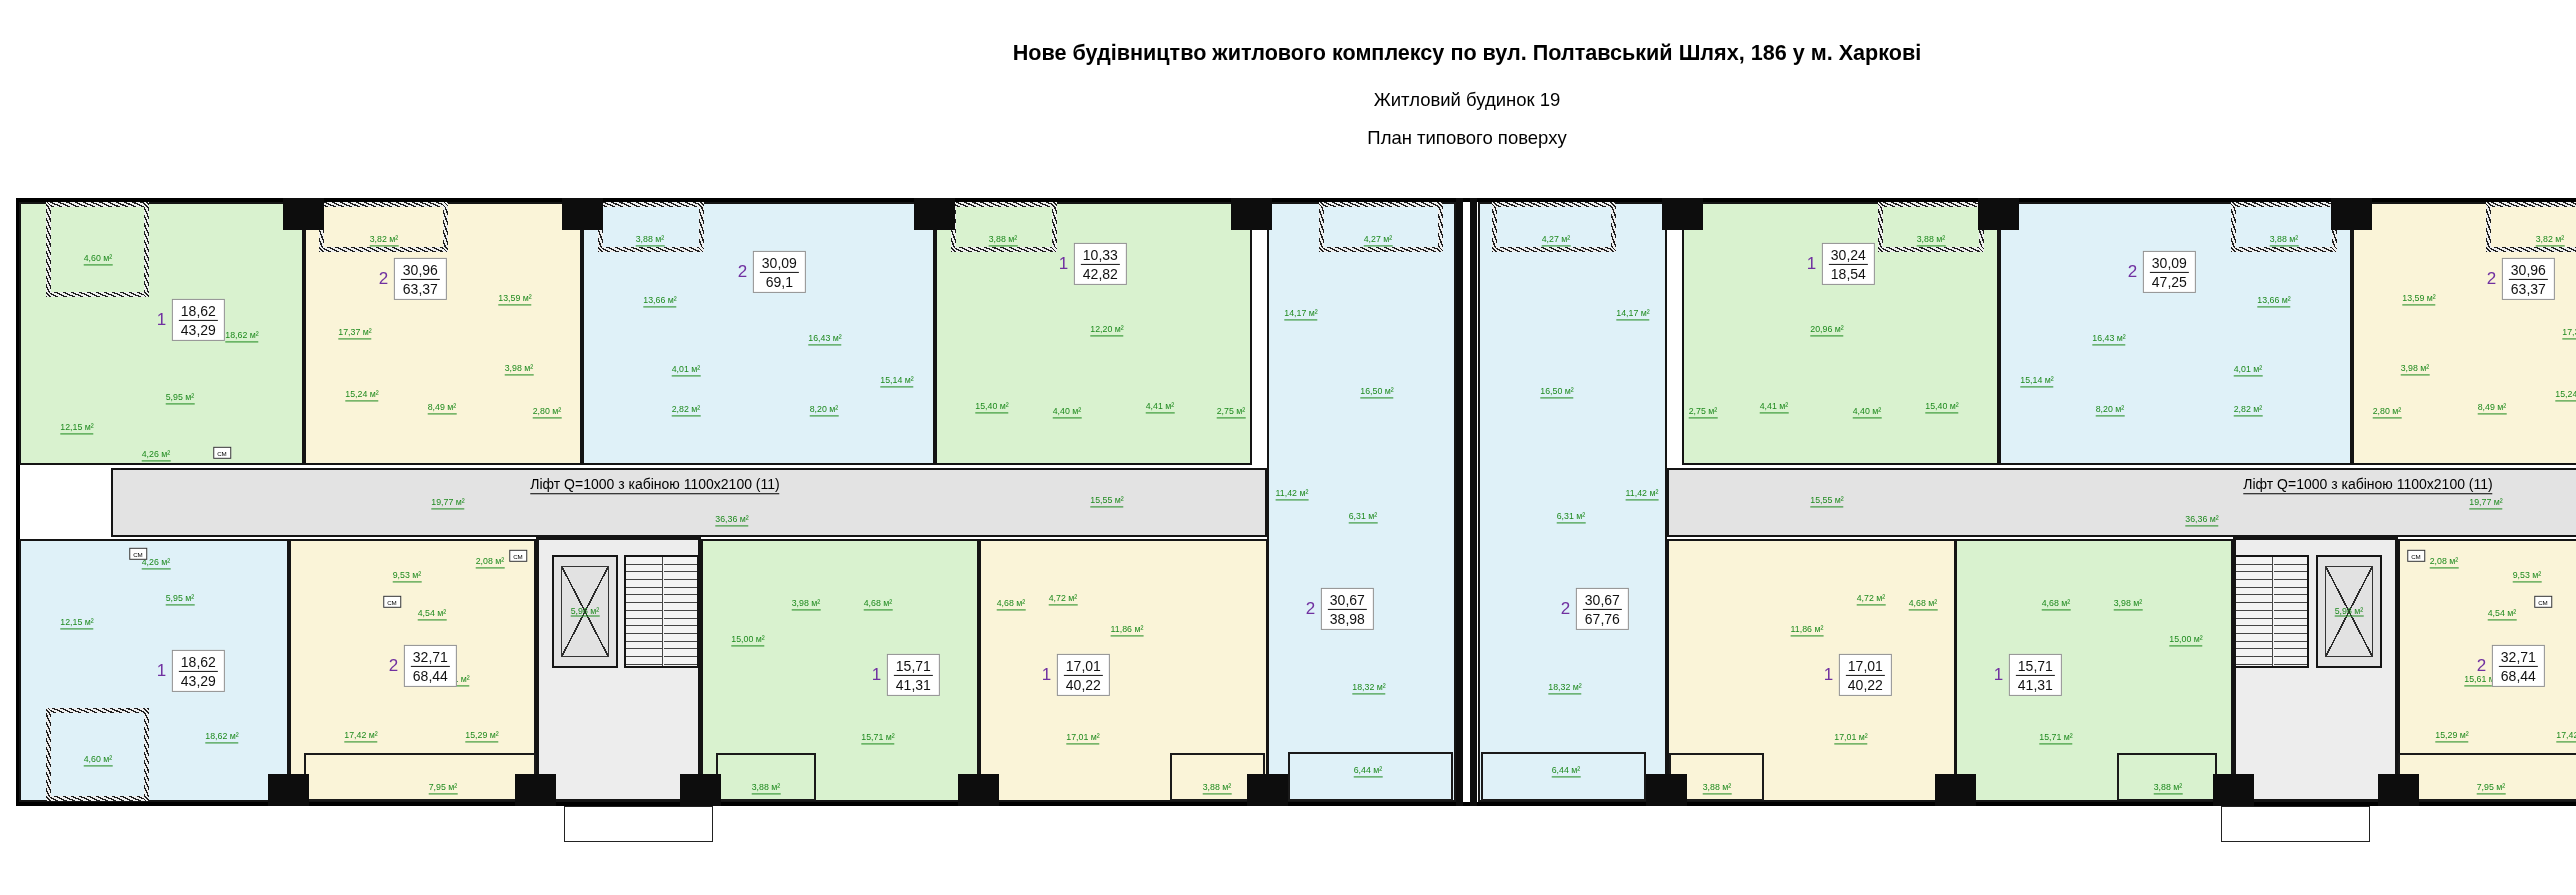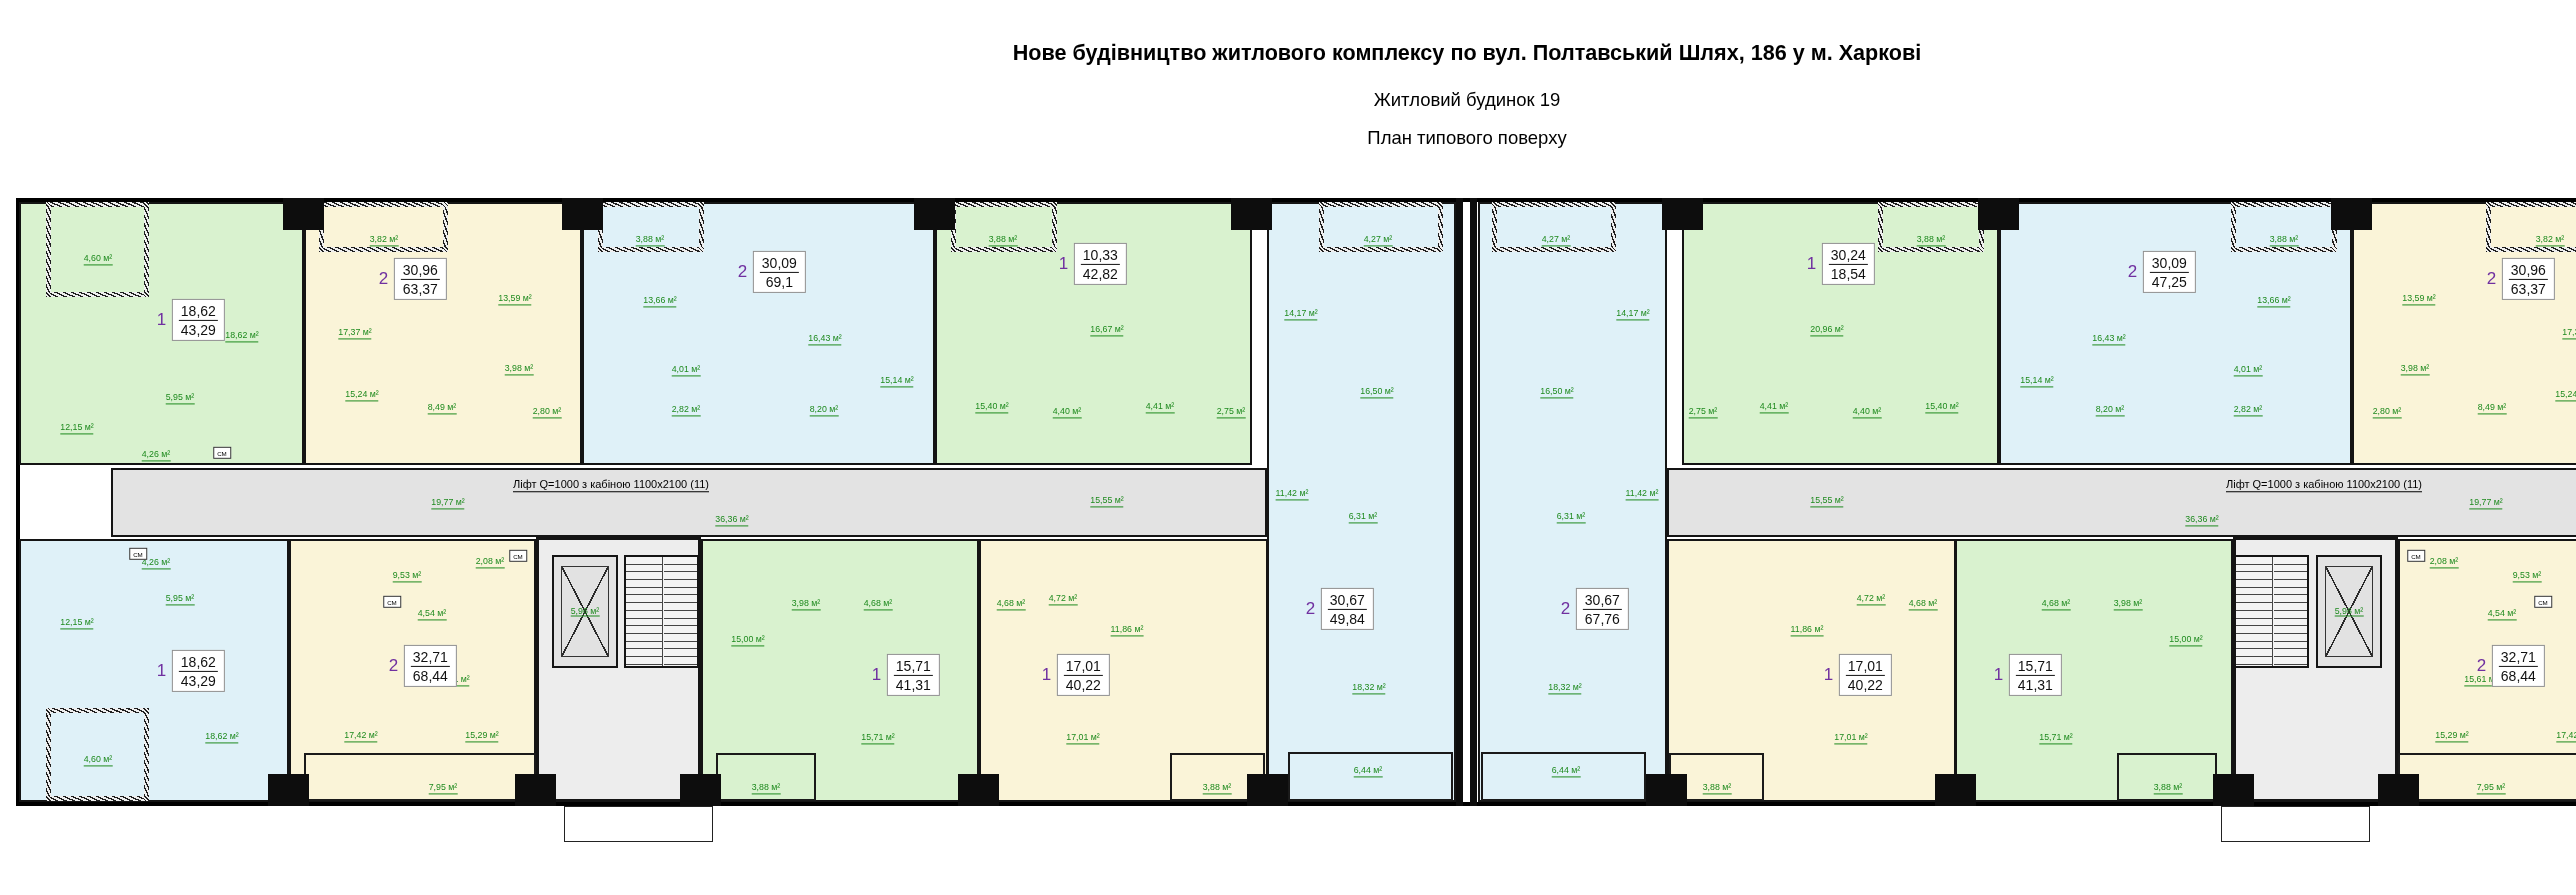--- a/index.html
+++ b/index.html
@@ -22,21 +22,21 @@
       linear-gradient(to bottom right, transparent calc(50% - 0.8px), #2a2a2a calc(50% - 0.8px), #2a2a2a calc(50% + 0.8px), transparent calc(50% + 0.8px));}
   .stairs{border:2.1px solid #141414;background:repeating-linear-gradient(to bottom,#f3f3f3 0 6.7px,#444 6.7px 7.7px);}
   .stairs-divider{position:absolute;left:50%;top:0;width:1.5px;height:100%;background:#f3f3f3;border-left:1px solid #444;}
   .porch{border:1.5px solid #222;background:#fff;}
   .pier{background:#0d0d0d;}
   .joint{background:#0d0d0d;}
   .balc{border:2.1px solid #1a1a1a;}
   .balc-hatch{border:5.2px solid transparent;border-image:repeating-linear-gradient(45deg,#1f1f1f 0 2.1px,#efefef 2.1px 5.2px) 10;}
   .area-label{color:#1e8a1e;font-size:8.8px;font-weight:500;white-space:nowrap;transform:translate(-50%,-50%);
     border-bottom:1px solid #1e8a1e;padding-bottom:0.5px;line-height:1.1;background:transparent;}
-  .lift-label{color:#000;font-size:11px;white-space:nowrap;transform:translate(-50%,-50%);border-bottom:1px solid #000;padding-bottom:0.5px;}
+  .lift-label{color:#000;font-size:14px;white-space:nowrap;transform:translate(-50%,-50%);border-bottom:1px solid #000;padding-bottom:0.5px;margin-left:44px;}
   .core-label{color:#1e8a1e;font-size:8.8px;font-weight:500;white-space:nowrap;transform:translate(-50%,-50%);border-bottom:1px solid #1e8a1e;}
   .apt-box{display:flex;align-items:center;transform:translate(-50%,-50%);white-space:nowrap;}
   .apt-num{color:#7030a0;font-size:17px;margin-right:5.2px;}
   .apt-vals{background:#fff;border:1px solid #8f8f8f;padding:2.6px 6.2px;text-align:center;}
   .apt-top{display:block;color:#111;font-size:14px;border-bottom:1px solid #111;padding:0 2.1px 1px 2.1px;}
   .apt-bot{display:block;color:#111;font-size:14px;padding-top:1px;}
   .cm{background:#fff;border:1px solid #333;color:#000;font-size:6.2px;width:17.5px;height:12.4px;
     display:flex;align-items:center;justify-content:center;transform:translate(-50%,-50%);}
 </style>
 </head>
@@ -90,21 +90,21 @@
       <div class="abs apt-box" style="left: 772px; top: 272px;">
         <span class="apt-num">2</span>
         <span class="apt-vals">
           <span class="apt-top">30,09</span>
           <span class="apt-bot">69,1</span>
         </span>
       </div>
       <div class="abs room" style="left: 935px; top: 202px; width: 317px; height: 263px; background: rgb(217, 242, 207);"></div>
       <div class="abs balc-hatch" style="left: 951px; top: 202px; width: 106px; height: 50px; background: rgb(217, 242, 207);"></div>
       <div class="abs area-label" style="left: 1003px; top: 241px;">3,88 м²</div>
-      <div class="abs area-label" style="left: 1107px; top: 331px;">16,67 м²</div>
+      <div class="abs area-label" style="left: 1107px; top: 331px;">12,20 м²</div>
       <div class="abs area-label" style="left: 992px; top: 408px;">15,40 м²</div>
       <div class="abs area-label" style="left: 1067px; top: 413px;">4,40 м²</div>
       <div class="abs area-label" style="left: 1160px; top: 408px;">4,41 м²</div>
       <div class="abs area-label" style="left: 1231px; top: 413px;">2,75 м²</div>
       <div class="abs apt-box" style="left: 1093px; top: 264px;">
         <span class="apt-num">1</span>
         <span class="apt-vals">
           <span class="apt-top">10,33</span>
           <span class="apt-bot">42,82</span>
         </span>
@@ -116,21 +116,21 @@
       <div class="abs area-label" style="left: 1368px; top: 772px;">6,44 м²</div>
       <div class="abs area-label" style="left: 1301px; top: 315px;">14,17 м²</div>
       <div class="abs area-label" style="left: 1377px; top: 393px;">16,50 м²</div>
       <div class="abs area-label" style="left: 1292px; top: 495px;">11,42 м²</div>
       <div class="abs area-label" style="left: 1363px; top: 518px;">6,31 м²</div>
       <div class="abs area-label" style="left: 1369px; top: 689px;">18,32 м²</div>
       <div class="abs apt-box" style="left: 1340px; top: 609px;">
         <span class="apt-num">2</span>
         <span class="apt-vals">
           <span class="apt-top">30,67</span>
-          <span class="apt-bot">49,84</span>
+          <span class="apt-bot">38,98</span>
         </span>
       </div>
       <div class="abs room" style="left: 18.5px; top: 539px; width: 270px; height: 263px; background: rgb(223, 241, 248);"></div>
       <div class="abs balc-hatch" style="left: 46px; top: 708px; width: 103px; height: 93px; background: rgb(223, 241, 248);"></div>
       <div class="abs area-label" style="left: 98px; top: 761px;">4,60 м²</div>
       <div class="abs area-label" style="left: 156px; top: 564px;">4,26 м²</div>
       <div class="abs area-label" style="left: 180px; top: 600px;">5,95 м²</div>
       <div class="abs area-label" style="left: 77px; top: 624px;">12,15 м²</div>
       <div class="abs area-label" style="left: 222px; top: 738px;">18,62 м²</div>
       <div class="abs apt-box" style="left: 191px; top: 671px;">

